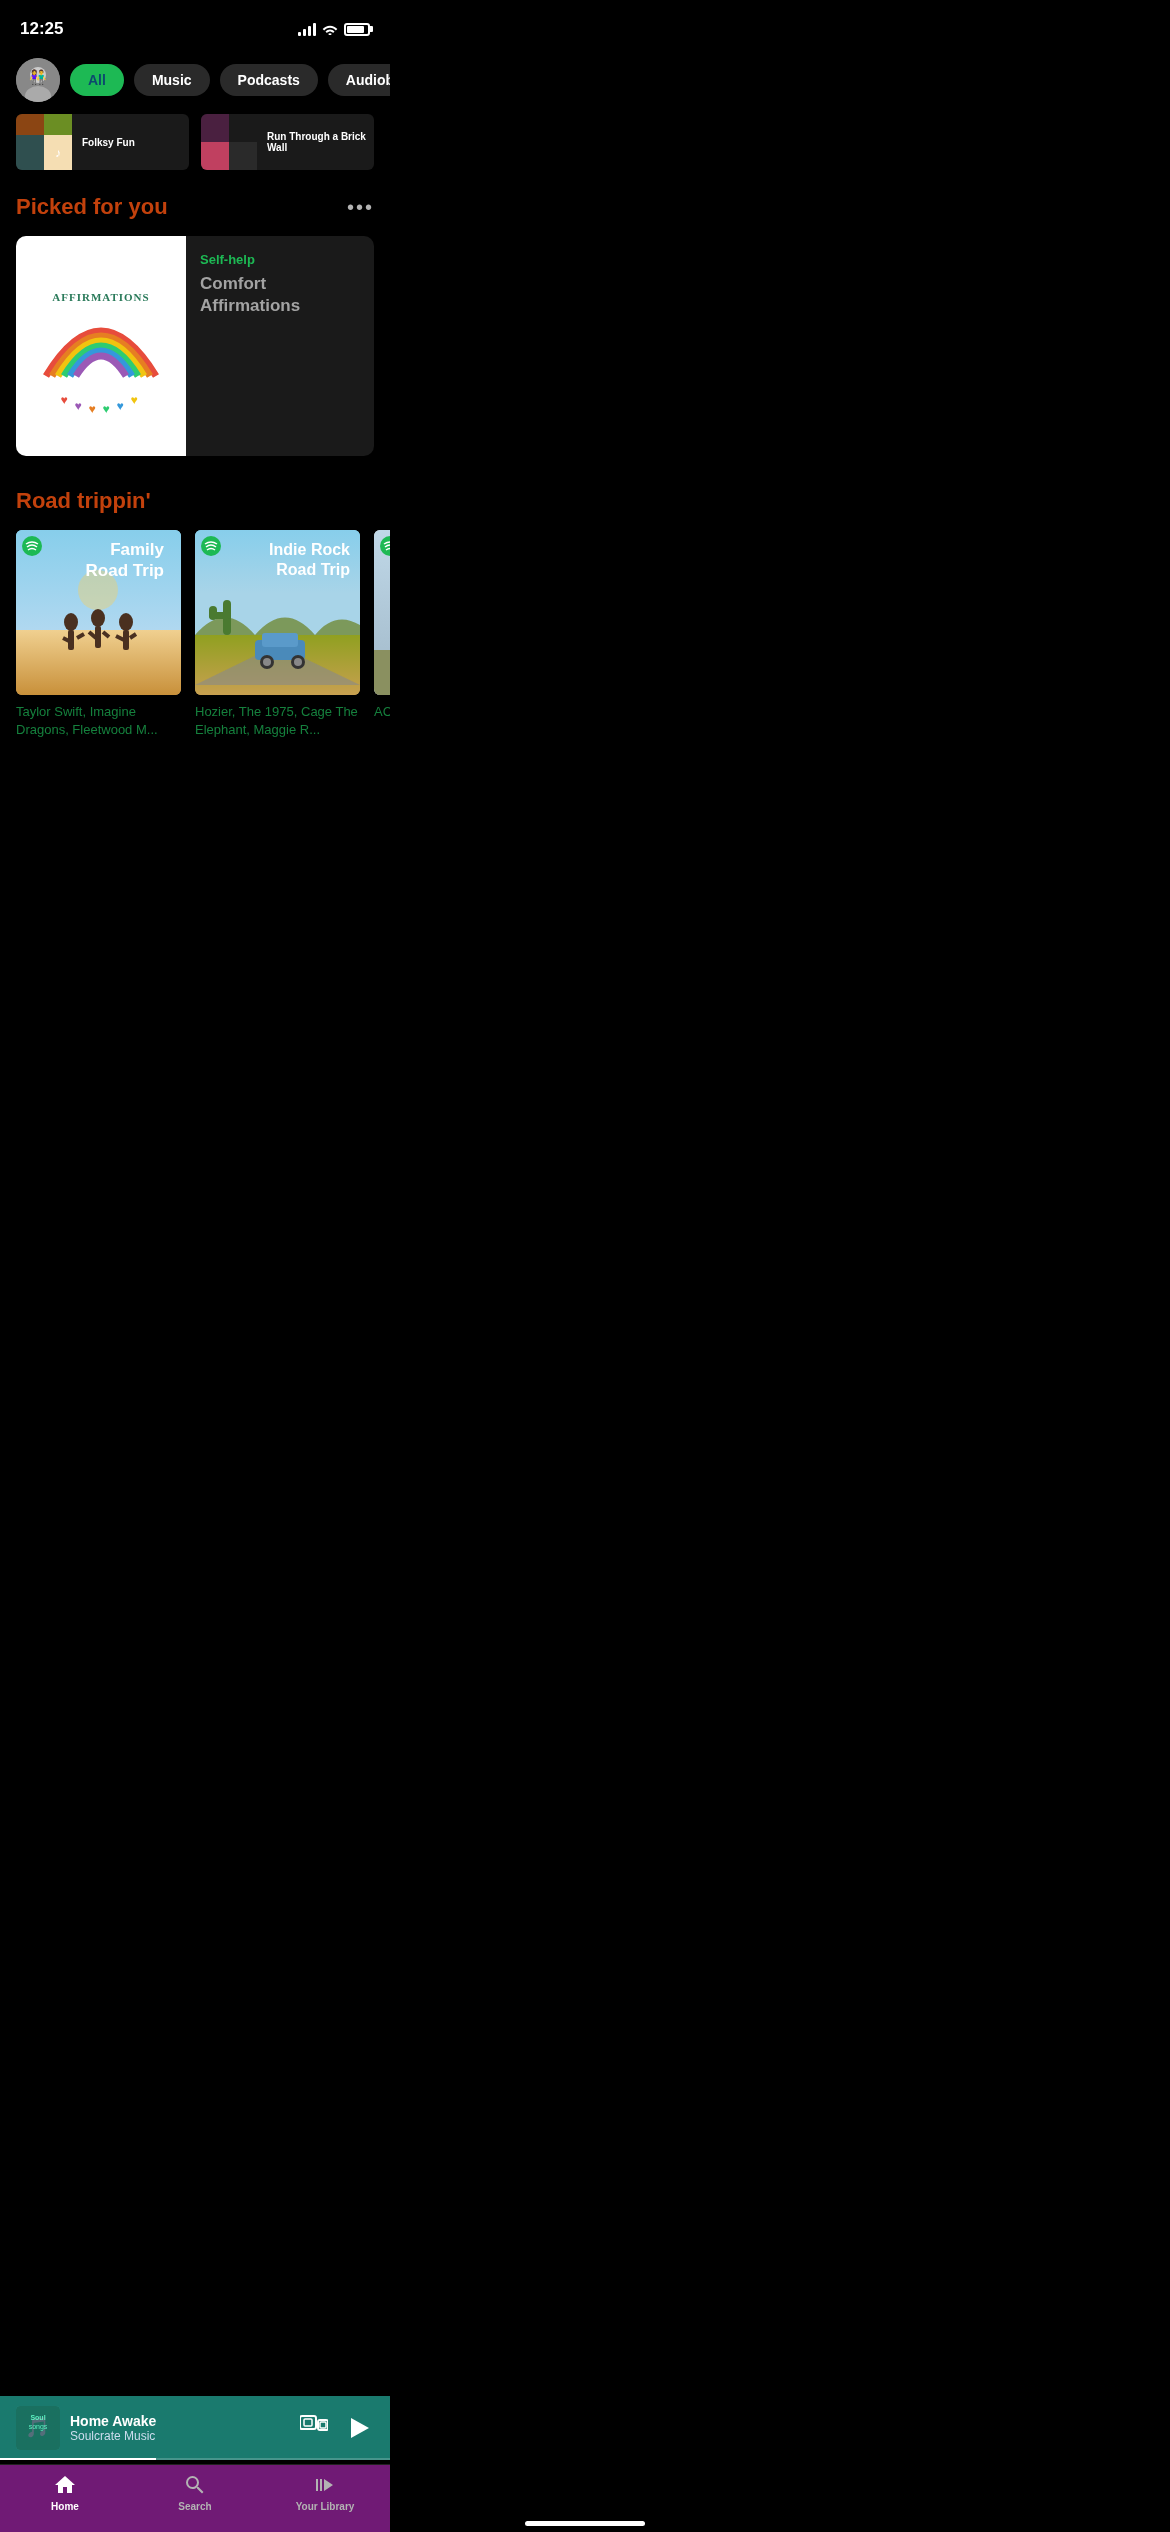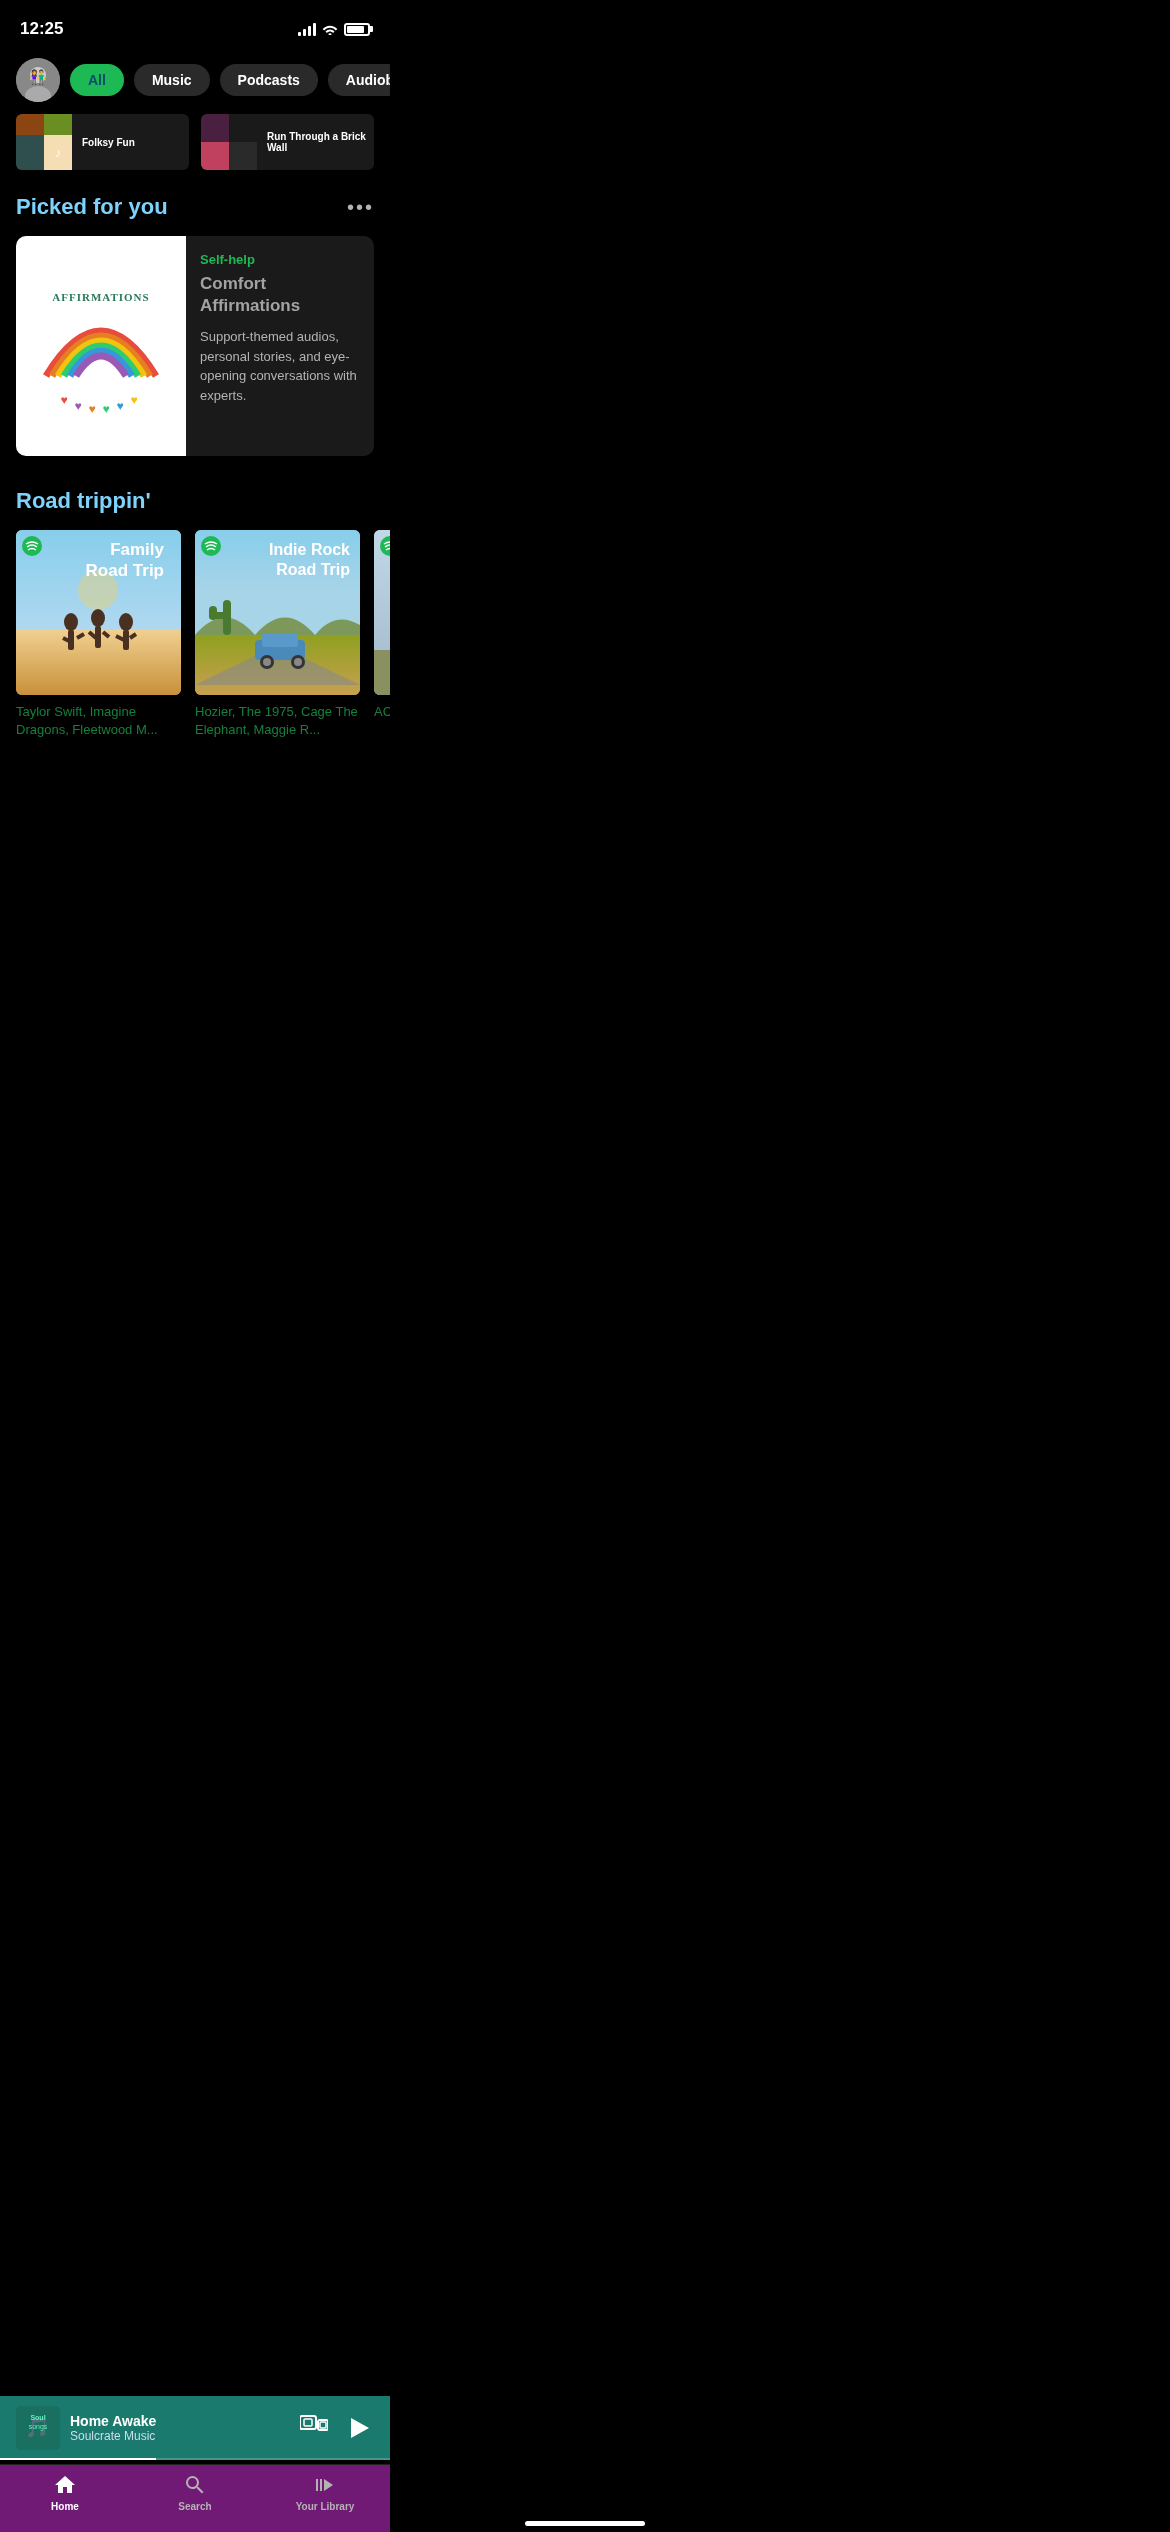--- a/index.html
+++ b/index.html
@@ -159,21 +159,21 @@
     
     .section-header {
       display: flex;
       justify-content: space-between;
       align-items: center;
       padding: 0 16px 16px 16px;
     }
     .section-title {
       font-size: 22px;
       font-weight: 700;
-      color: #7dd3fc;
+      color: #c2410c;
     }
     .more-btn {
       color: #b3b3b3;
       font-size: 20px;
       cursor: pointer;
       letter-spacing: 2px;
     }
 
     
     .picked-card {
@@ -473,21 +473,20 @@
       <text x="52" y="154" text-anchor="middle" font-size="12" fill="#9b59b6">♥</text>
       <text x="66" y="157" text-anchor="middle" font-size="12" fill="#e67e22">♥</text>
       <text x="80" y="157" text-anchor="middle" font-size="12" fill="#2ecc71">♥</text>
       <text x="94" y="154" text-anchor="middle" font-size="12" fill="#3498db">♥</text>
       <text x="108" y="148" text-anchor="middle" font-size="12" fill="#f1c40f">♥</text>
     </svg>
   </div>
   <div class="picked-info">
     <div class="picked-category">Self-help</div>
     <div class="picked-title">Comfort Affirmations</div>
-    <div class="picked-desc">Support-themed audios, personal stories, and eye-opening conversations with experts.</div>
   </div>
 </div>
 
 <div class="section-header">
   <h2 class="section-title">Road trippin'</h2>
 </div>
 
 <div class="playlist-row">
 
   <div class="playlist-item">

